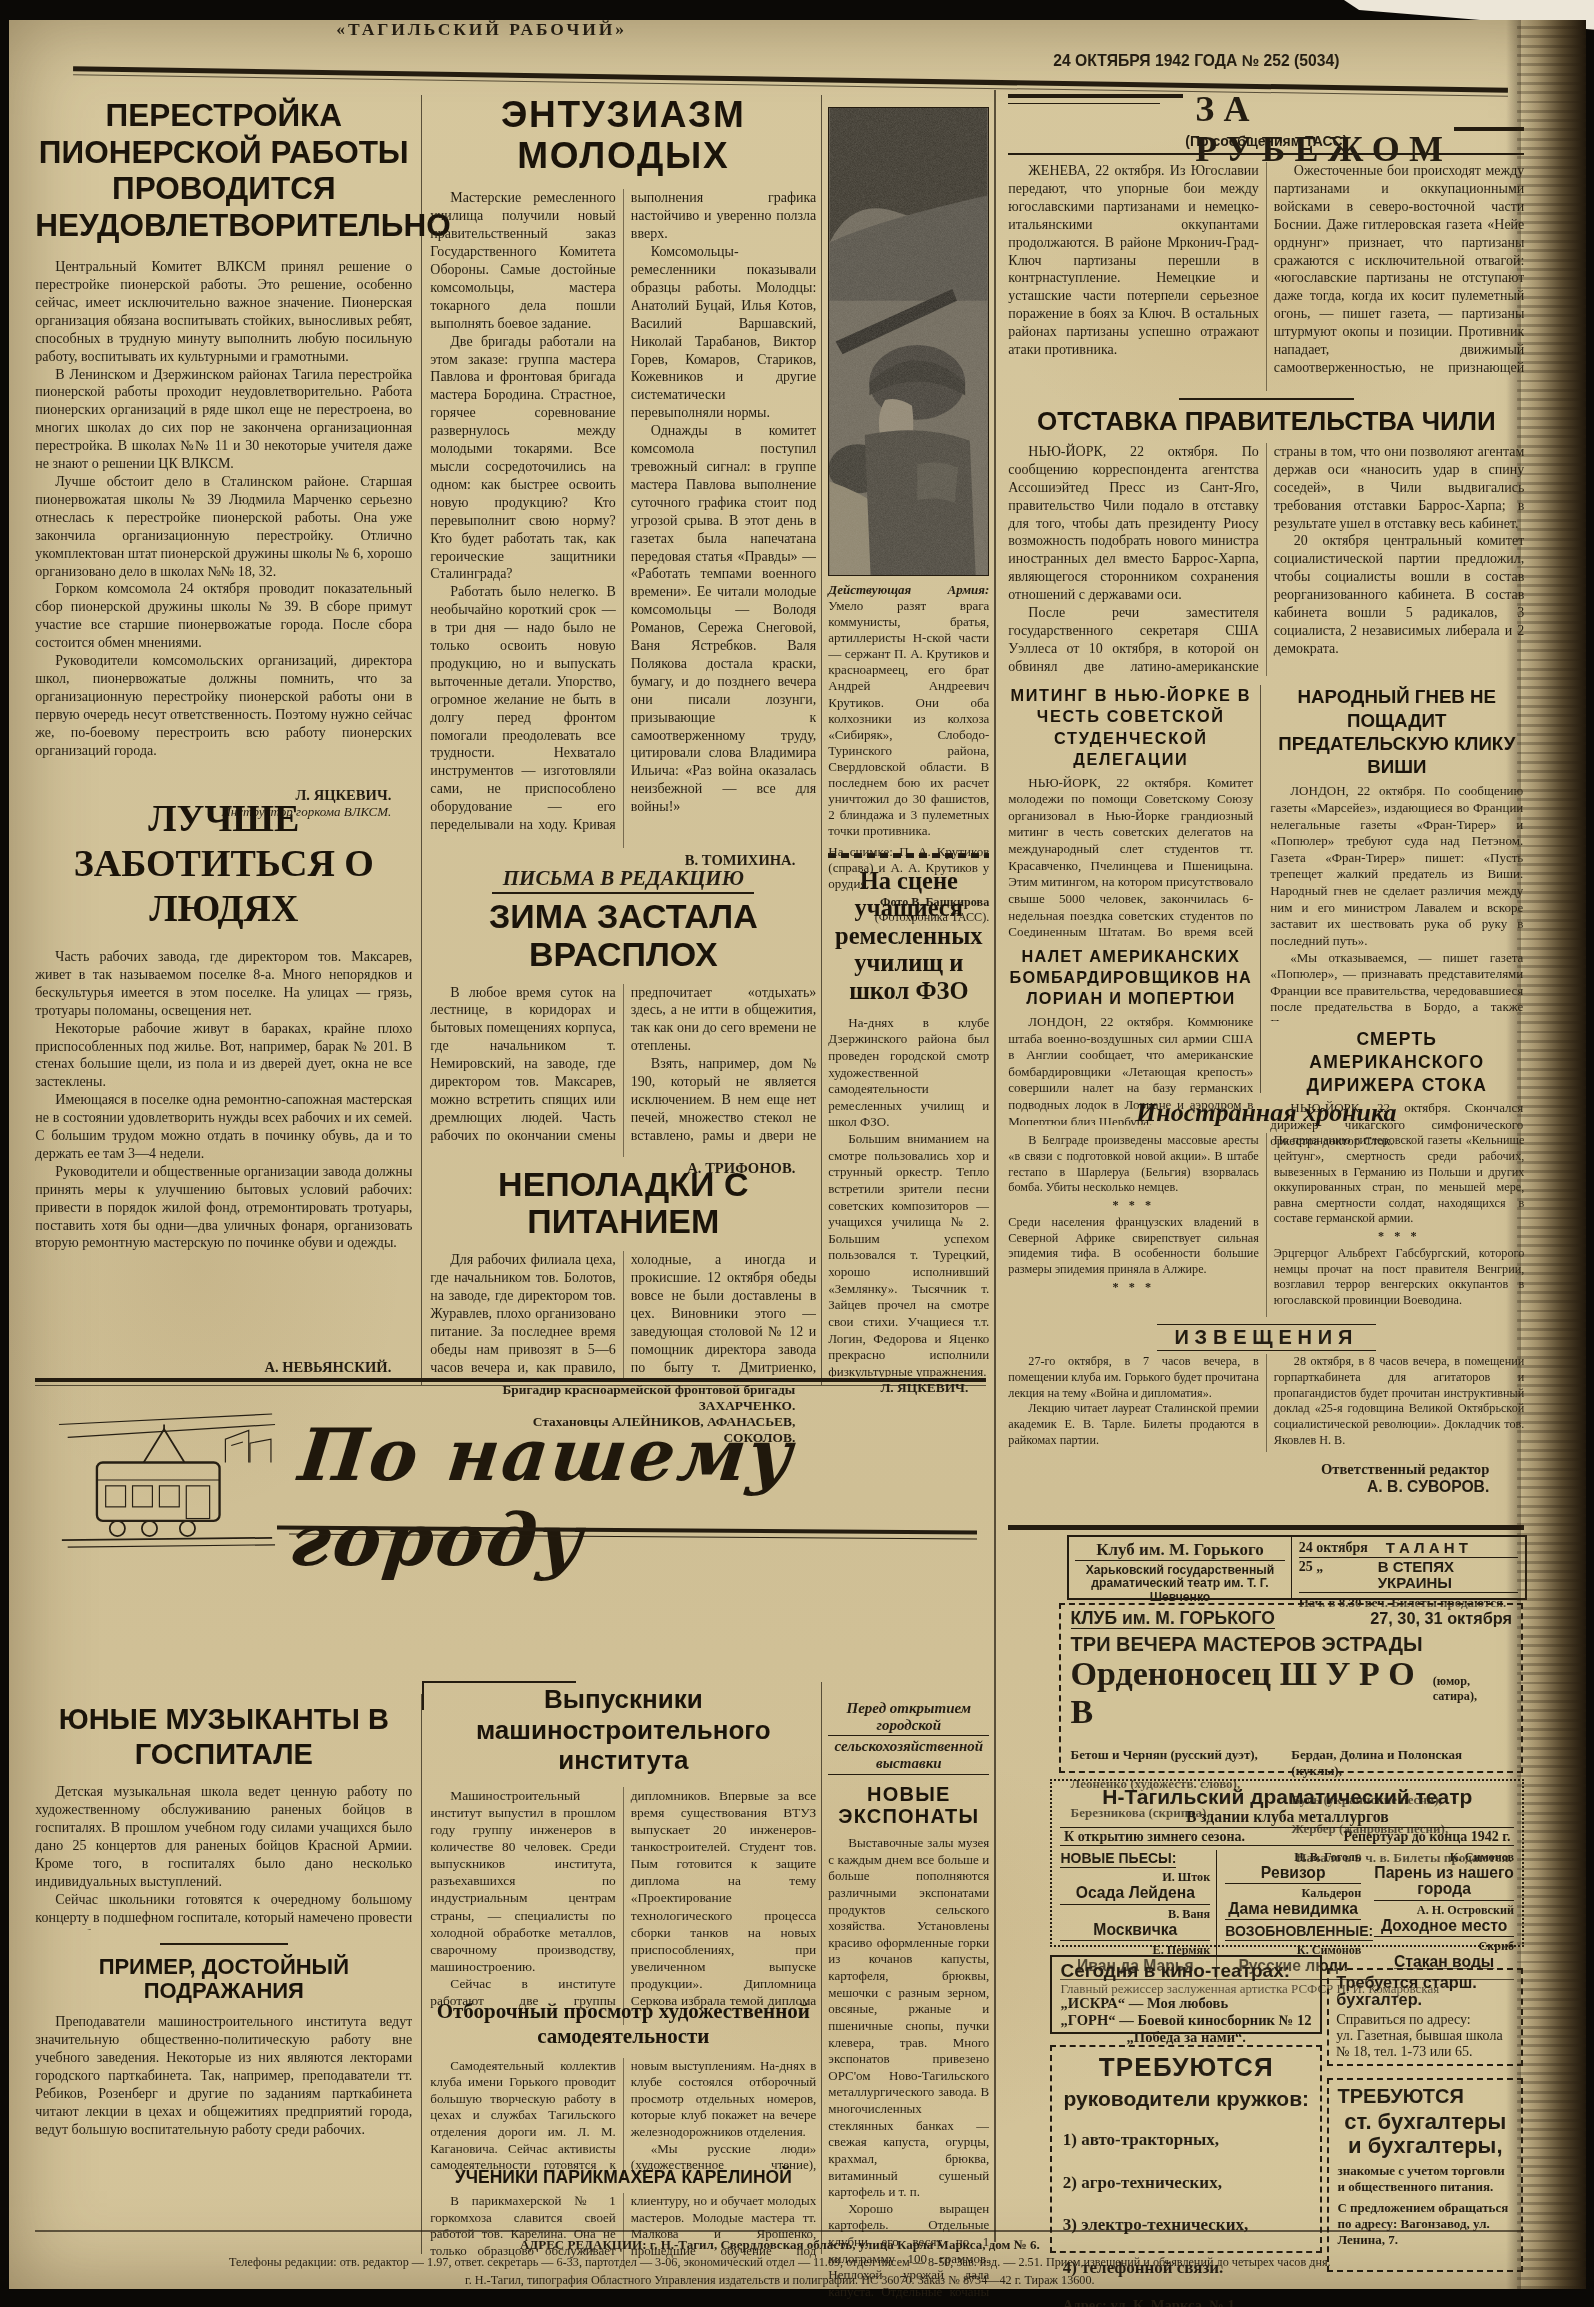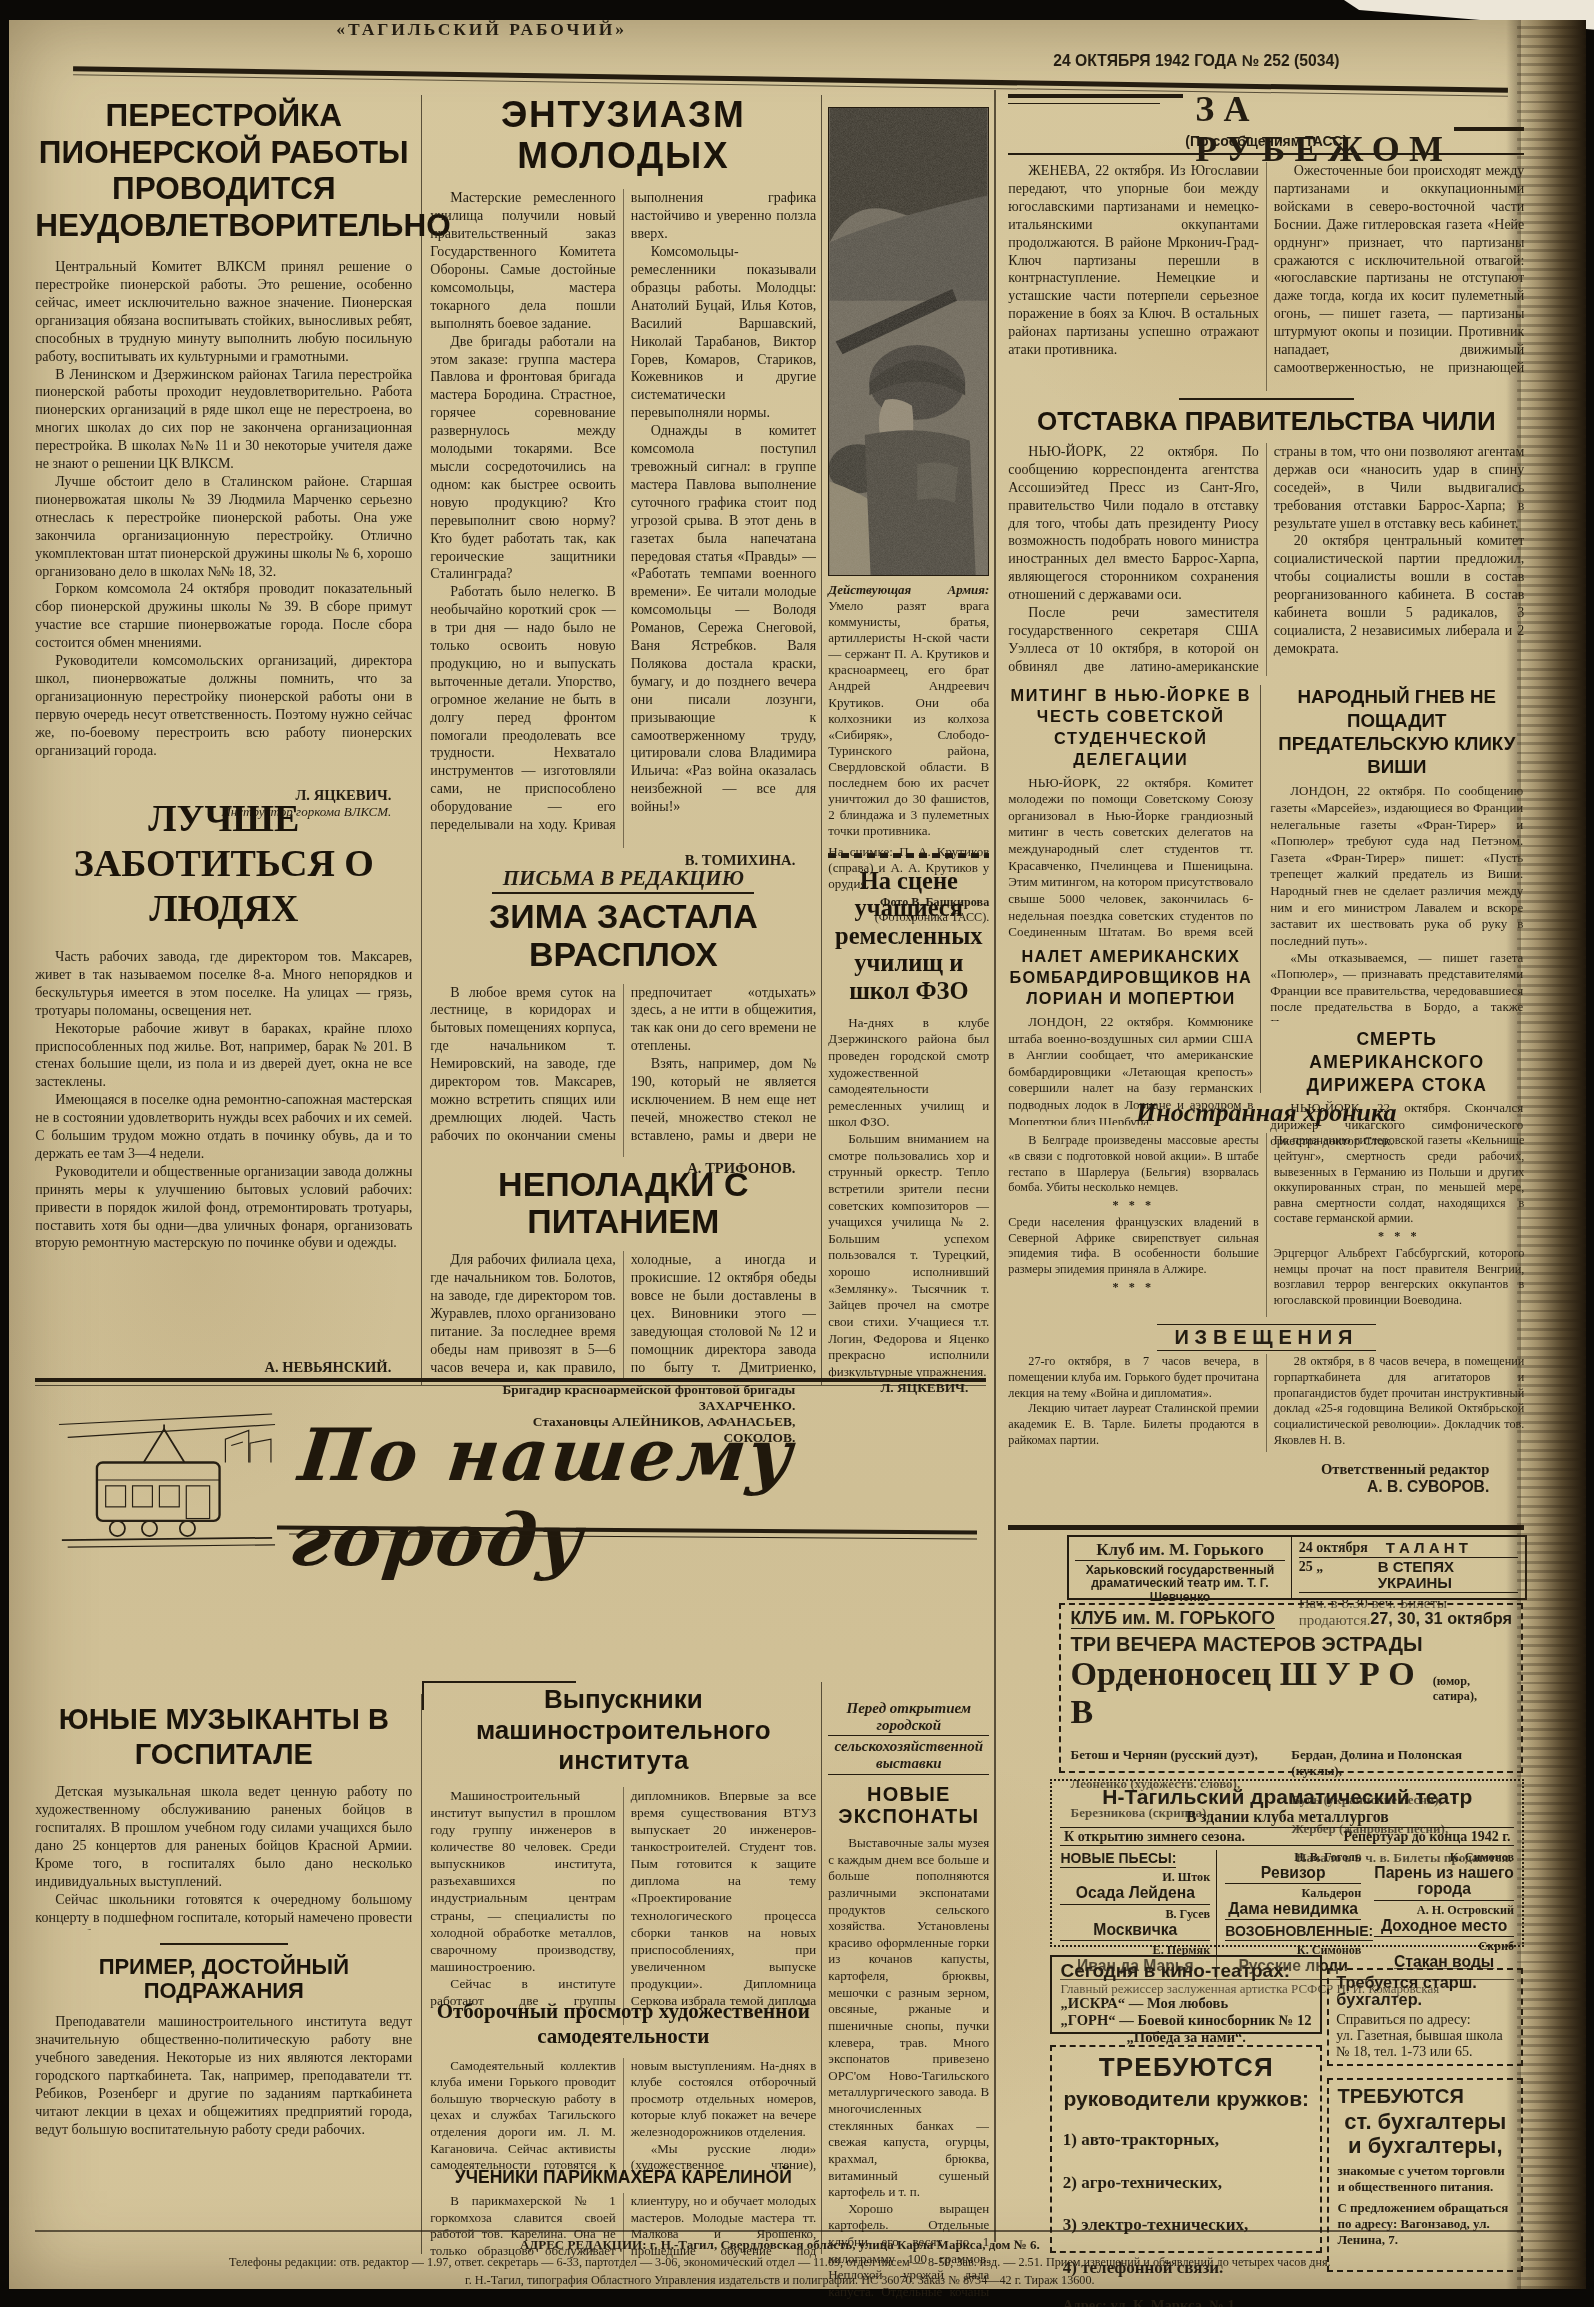--- a/index.html
+++ b/index.html
@@ -255,21 +255,21 @@
     </div>
     <div style="flex:1;padding:2.3px 7px;font-size:14px;">
       <div style="display:flex;border-bottom:1.2px solid #241c10;padding:0.6px 0;">
         <span style="width:87px;font-weight:bold;">24 октября</span>
         <span class="hl" style="font-size:15px;">Т А Л А Н Т</span>
       </div>
       <div style="display:flex;border-bottom:1.2px solid #241c10;padding:0.6px 0;">
         <span style="width:87px;font-weight:bold;">25   „</span>
         <span class="hl" style="font-size:15px;">В СТЕПЯХ УКРАИНЫ</span>
       </div>
-      <div style="font-size:15px;font-weight:normal;padding-top:1.7px;">Нач. в 8.30 веч.  Билеты продаются.</div>
+      <div style="font-size:13px;font-weight:bold;padding-top:1.7px;">Нач. в 8.30 веч.  Билеты продаются.</div>
     </div>
   </div>
 
   <div class="adbox b-dash" style="left:1050px;top:1583px;width:464px;height:170px;padding:3.5px 9.3px;box-sizing:border-box;">
     <div style="display:flex;justify-content:space-between;align-items:baseline;">
       <span class="hl" style="font-size:17.5px;border-bottom:1.7px solid #241c10;">КЛУБ им. М. ГОРЬКОГО</span>
       <span class="hl" style="font-size:16.3px;">27, 30, 31 октября</span>
     </div>
     <div class="hl" style="font-size:20px;margin-top:4.7px;">ТРИ ВЕЧЕРА МАСТЕРОВ ЭСТРАДЫ</div>
     <div style="display:flex;align-items:baseline;gap:10.5px;">
@@ -296,21 +296,21 @@
     <div class="hl-serif center" style="font-size:15.7px;">В здании клуба металлургов</div>
     <div style="display:flex;justify-content:space-between;border-top:1.7px solid #241c10;border-bottom:1.7px solid #241c10;margin-top:2.3px;padding:0.6px 3.5px;">
       <span style="font-size:14px;font-weight:bold;">К открытию зимнего сезона.</span>
       <span style="font-size:14px;font-weight:bold;">Репертуар до конца 1942 г.</span>
     </div>
     <div style="display:flex;gap:8.2px;margin-top:3.5px;">
       <div style="width:33%;border-right:1.7px solid #241c10;padding-right:5.8px;">
         <span class="rep-label">НОВЫЕ ПЬЕСЫ:</span>
         <div class="rep-author">И. Шток</div>
         <div class="rep-play">Осада Лейдена</div>
-        <div class="rep-author">В. Гусев</div>
+        <div class="rep-author">В. Ваня</div>
         <div class="rep-play">Москвичка</div>
         <div class="rep-author">Е. Пермяк</div>
         <div class="rep-play" style="border-bottom:none;">Иван да Марья</div>
       </div>
       <div style="width:30%;padding-right:4.7px;">
         <div class="rep-author">Н. В. Гоголь</div>
         <div class="rep-play">Ревизор</div>
         <div class="rep-author">Кальдерон</div>
         <div class="rep-play">Дама невидимка</div>
         <span class="rep-label">ВОЗОБНОВЛЕННЫЕ:</span>

